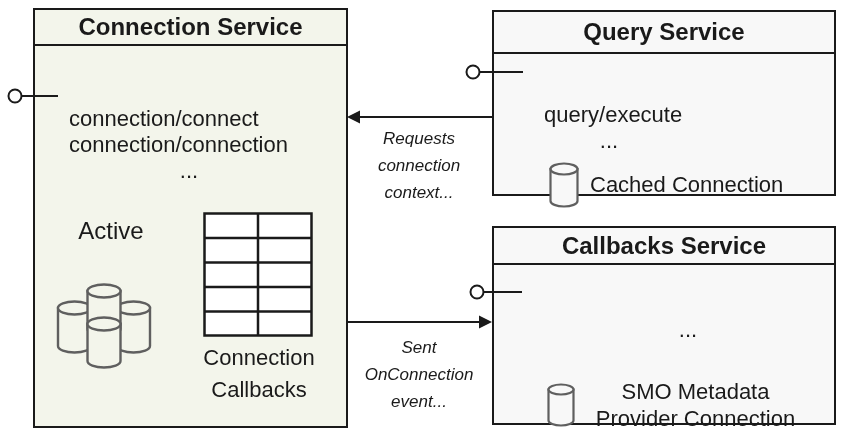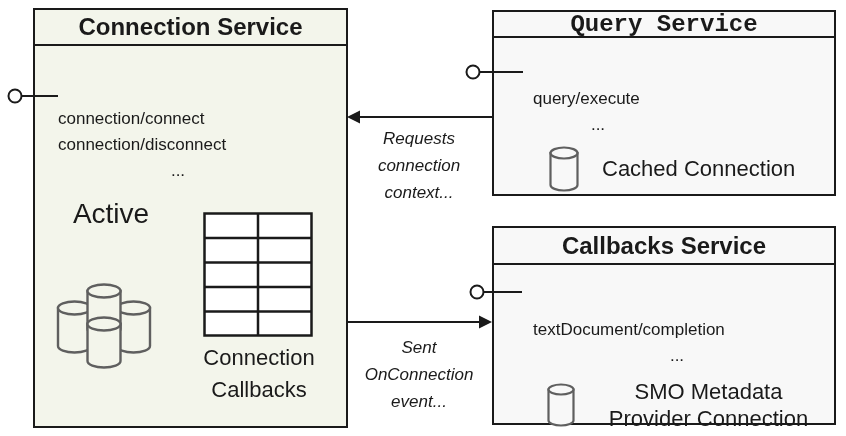--- a/index.html
+++ b/index.html
@@ -18,40 +18,40 @@
     border-bottom:2px solid var(--ink);
     font-weight:bold;font-size:24px;text-align:center;
     display:flex;align-items:center;justify-content:center;
     box-sizing:border-box;
   }
   .box-body{position:relative;width:100%;box-sizing:border-box;}
 
   .connection-box{left:33px;top:8px;width:315px;height:420px;background:var(--connection-fill);}
   .connection-box .box-header{height:36px;}
   .query-box{left:492px;top:10px;width:344px;height:186px;background:var(--service-fill);}
-  .query-box .box-header{height:26px;font-family:Liberation Mono, monospace;}
+  .query-box .box-header{height:42px;}
   .language-box{left:492px;top:226px;width:344px;height:199px;background:var(--service-fill);}
   .language-box .box-header{height:37px;}
 
-  .methods{position:absolute;font-size:17px;line-height:26px;}
+  .methods{position:absolute;font-size:22px;line-height:26px;margin-left:11px;}
   .methods div{white-space:nowrap;}
   .methods .ellipsis{text-align:center;}
 
   .conn-methods{left:23px;top:60px;width:240px;}
   .query-methods{left:39px;top:48px;width:130px;}
   .lang-methods{left:39px;top:52px;width:288px;}
 
-  .active-label{position:absolute;left:6px;top:154px;width:140px;text-align:center;font-size:28px;line-height:28px;}
+  .active-label{position:absolute;left:6px;top:171px;width:140px;text-align:center;font-size:24px;line-height:28px;}
   .cyl-cluster{position:absolute;left:21px;top:236px;}
   .callback-table{position:absolute;left:168px;top:166px;}
   .callbacks-label{position:absolute;left:154px;top:296px;width:140px;text-align:center;font-size:22px;line-height:32px;}
 
   .db-row{position:absolute;display:flex;align-items:center;}
-  .cached-row{left:55px;top:106px;gap:23px;height:50px;}
-  .smo-row{left:53px;top:112px;gap:26px;height:56px;}
+  .cached-row{left:55px;top:106px;gap:11px;height:50px;}
+  .smo-row{left:53px;top:112px;gap:13px;height:56px;}
   .db-row .db-label{font-size:22px;white-space:nowrap;}
   .smo-row .db-label{width:215px;text-align:center;line-height:27px;white-space:normal;}
 
   .connector-layer{position:absolute;left:0;top:0;width:846px;height:436px;pointer-events:none;}
   .connector-layer line{stroke:var(--ink);stroke-width:2;}
   .connector-layer circle{stroke:var(--ink);stroke-width:2;fill:#ffffff;}
   .connector-layer polygon{fill:var(--ink);stroke:none;}
 
   .arrow-label{position:absolute;font-style:italic;font-size:17px;line-height:27px;text-align:center;color:var(--text);}
   .requests-label{left:357px;top:125px;width:124px;}
@@ -67,21 +67,21 @@
 </head>
 <body>
 
 <div class="canvas">
 
   <section class="box connection-box">
     <header class="box-header">Connection Service</header>
     <div class="box-body">
       <div class="methods conn-methods">
         <div>connection/connect</div>
-        <div>connection/disconnect</div>
+        <div>connection/connection</div>
         <div class="ellipsis">...</div>
       </div>
 
       <div class="active-label">
         <div>Active</div>
       </div>
 
       <svg class="cyl-cluster" width="97" height="88" viewBox="0 0 97 88">
         <g>
           <path class="cyl-body" d="M 2 26 V 64 A 16.5 6.5 0 0 0 35 64 V 26 Z"></path>
@@ -131,21 +131,20 @@
         </svg>
         <span class="db-label">Cached Connection</span>
       </div>
     </div>
   </section>
 
   <section class="box language-box">
     <header class="box-header">Callbacks Service</header>
     <div class="box-body">
       <div class="methods lang-methods">
-        <div>textDocument/completion</div>
         <div class="ellipsis">...</div>
       </div>
       <div class="db-row smo-row">
         <svg width="28" height="44" viewBox="0 0 28 44">
           <path class="svc-cyl-body" d="M 1.5 6.5 V 37.5 A 12.5 5 0 0 0 26.5 37.5 V 6.5 Z"></path>
           <ellipse class="svc-cyl-top" cx="14" cy="6.5" rx="12.5" ry="5"></ellipse>
         </svg>
         <span class="db-label">SMO Metadata Provider Connection</span>
       </div>
     </div>

